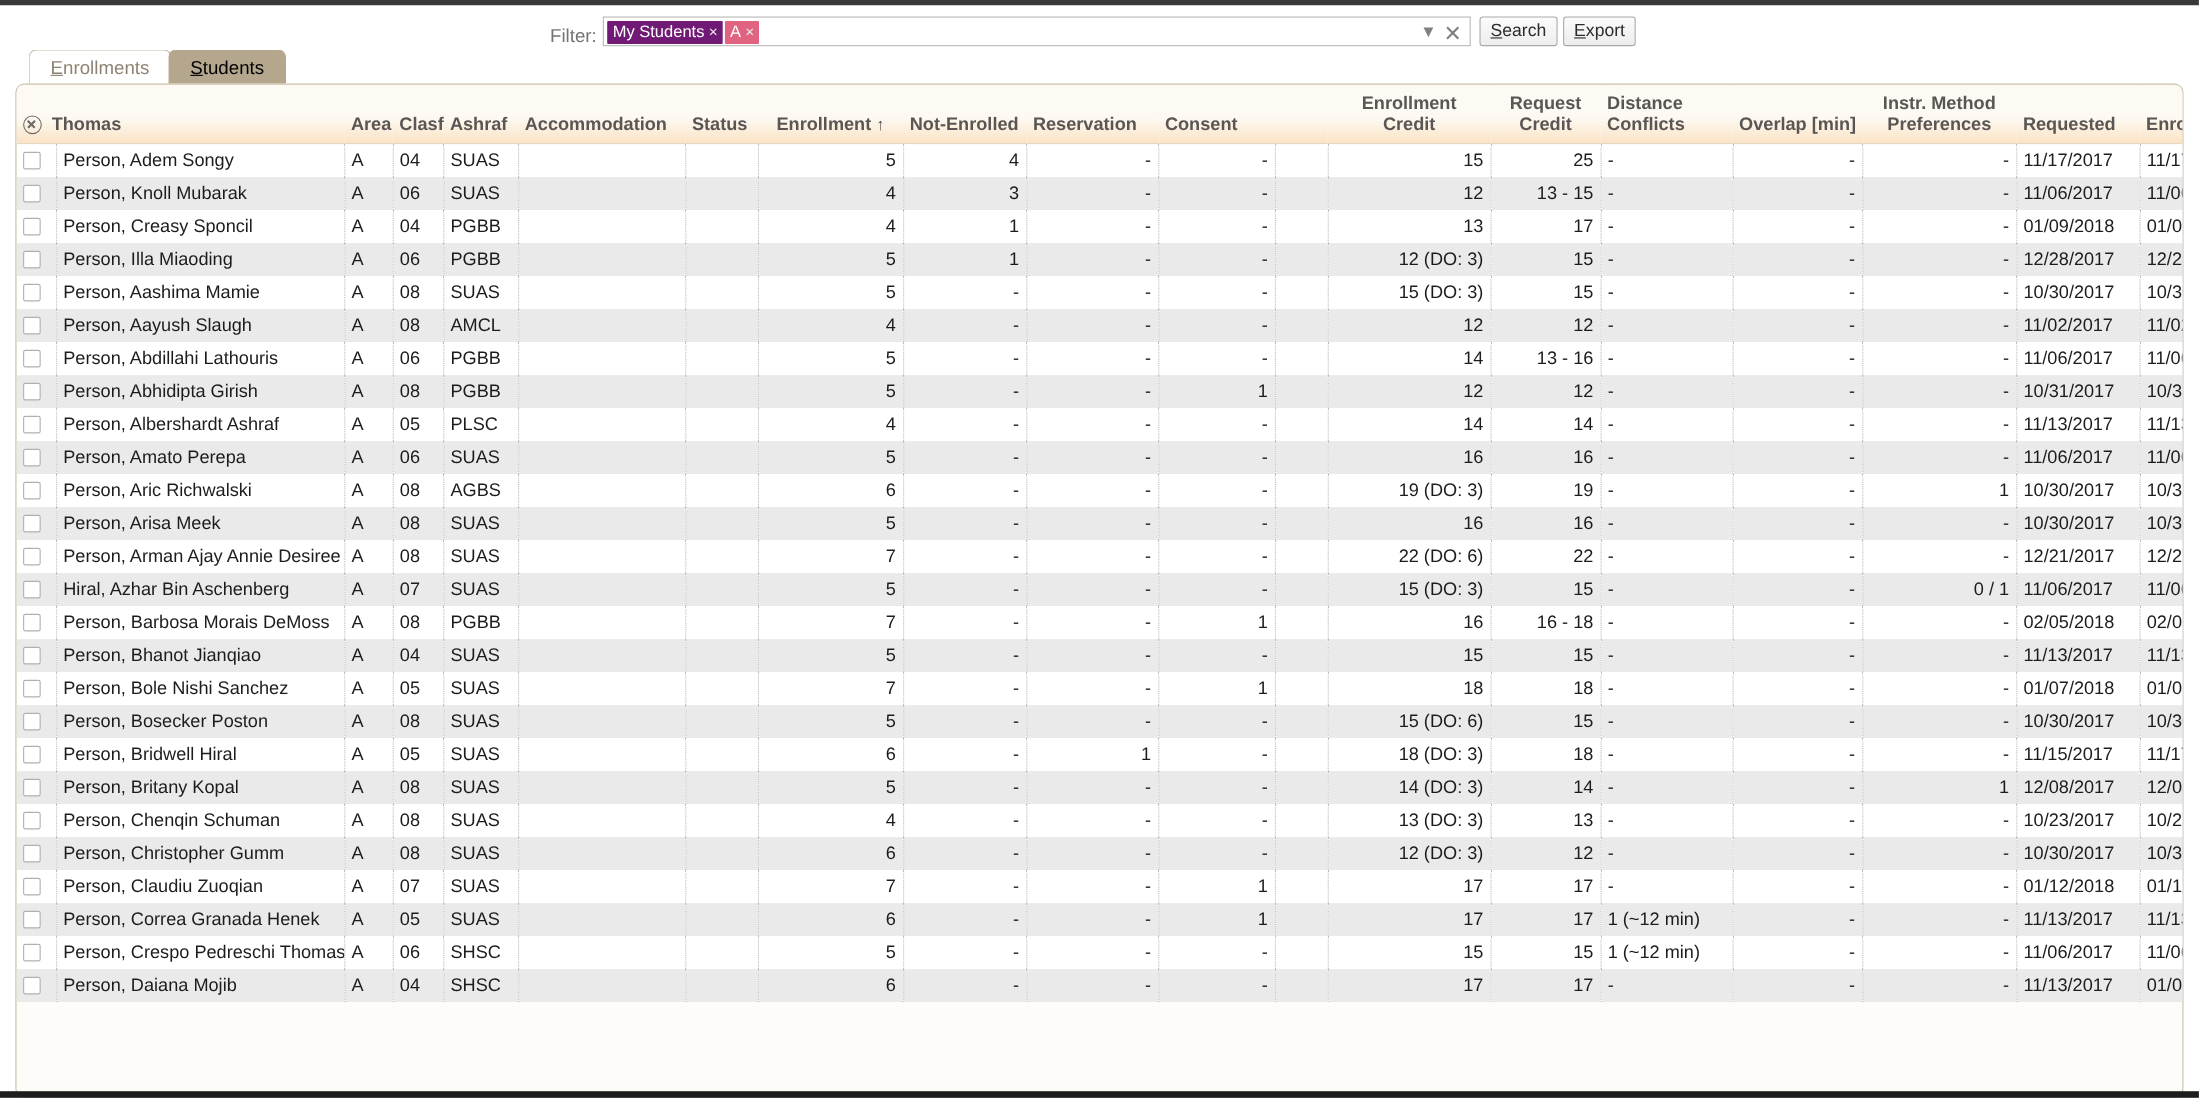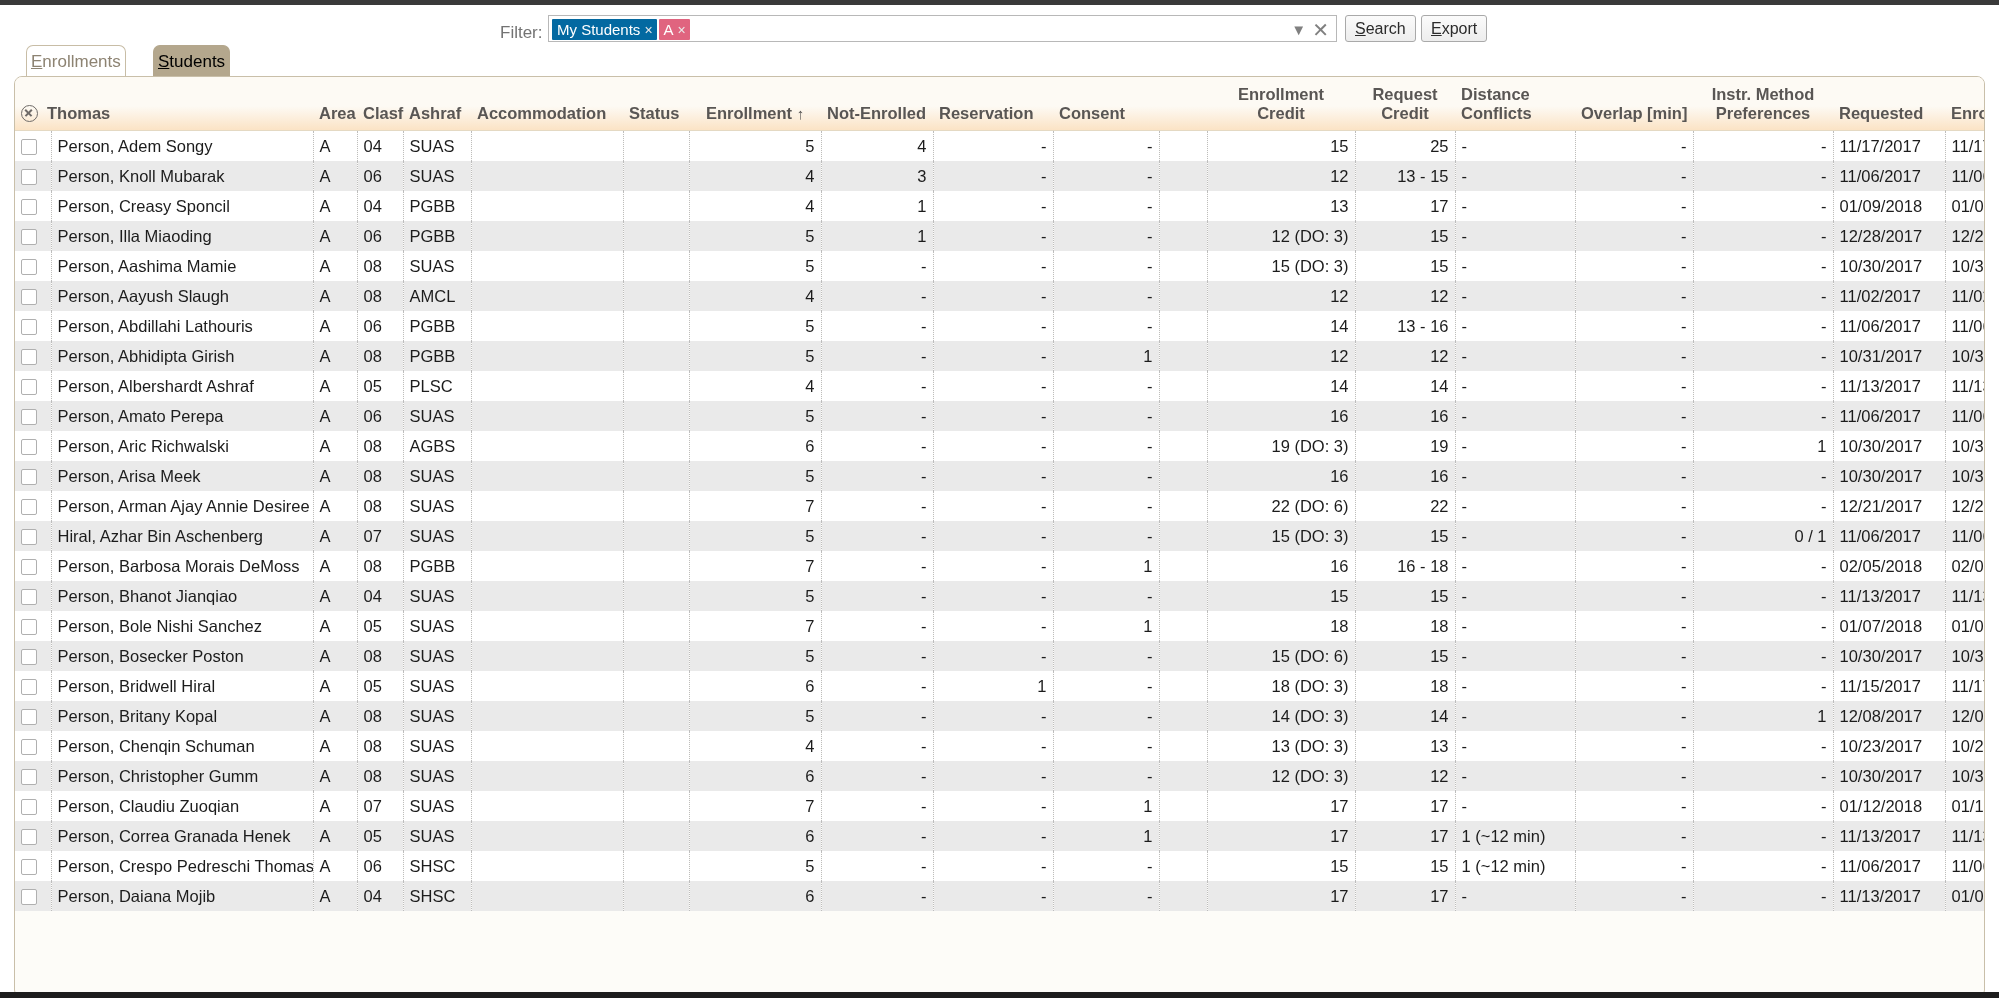--- a/index.html
+++ b/index.html
@@ -118,21 +118,21 @@
     width: 1999px;
     height: 33px;
     background: #ffffff;
   }
   .tab {
     position: absolute;
     top: 0;
     height: 31px;
     line-height: 31px;
     font-size: 17px;
-    padding: 0 4px;
+    padding: 0 19px;
     box-sizing: border-box;
     border-radius: 7px 7px 0 0;
     cursor: pointer;
     white-space: nowrap;
   }
   .tab u { text-decoration: underline; }
   #tab-enrollments {
     left: 26px;
     background: #ffffff;
     border: 1px solid #c8bda6;
@@ -263,21 +263,21 @@
 <body>
 
 <div id="page-frame-top"></div>
 
 <div id="filter-bar">
 
   <span id="filter-label">Filter:</span>
 
   <div id="filter-input">
     <div id="filter-tag-wrap">
-      <span class="filter-tag" id="filter-tag-0" style="background: #0369a1;">
+      <span class="filter-tag" id="filter-tag-0" style="background: #701a75;">
         <span>My Students</span><span class="tag-x">×</span>
       </span>
       <span class="filter-tag" id="filter-tag-1" style="background: rgb(224, 100, 127);">
         <span>A</span><span class="tag-x">×</span>
       </span>
     </div>
     <span id="filter-dropdown-icon">▼</span>
     <span id="filter-clear-icon">✕</span>
   </div>
 

